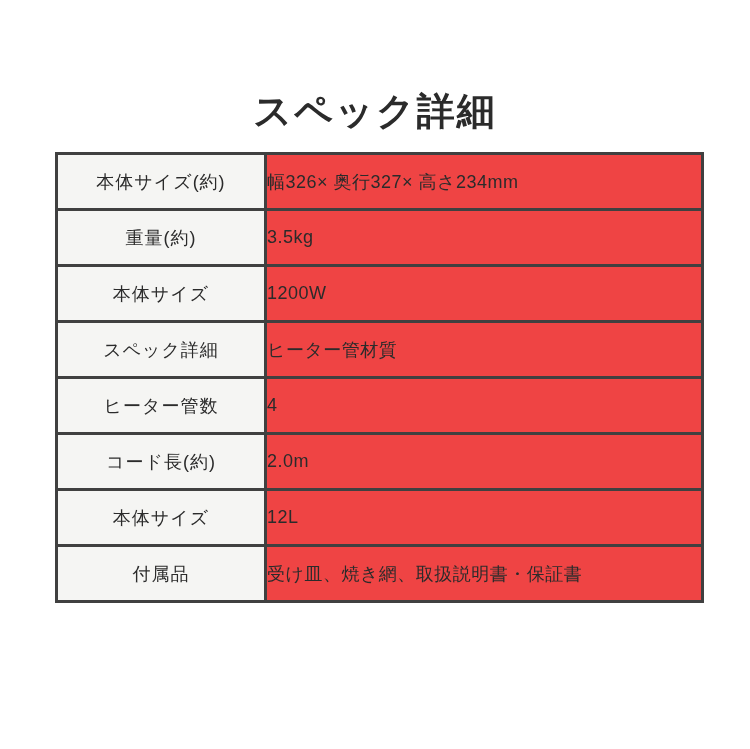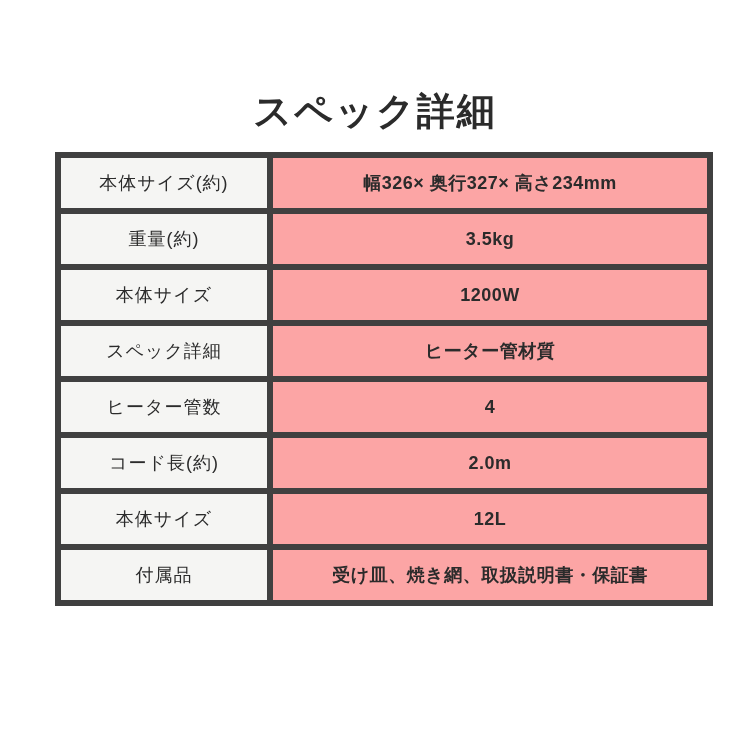--- a/index.html
+++ b/index.html
@@ -39,39 +39,38 @@
   }
   table.spec-table {
     width: 640px;
     border-collapse: collapse;
     table-layout: fixed;
   }
   table.spec-table tr {
     height: 56px;
   }
   table.spec-table td {
-    border: 6px solid #404040;
+    border: 3px solid #404040;
     font-size: 18px;
     color: #2b2b2b;
     padding: 0;
   }
   td.spec-label {
     width: 206px;
     background: #f5f5f3;
     text-align: center;
     letter-spacing: 1px;
     font-weight: normal;
   }
   td.spec-value {
     width: 434px;
-    background: #fca5a5;
-    text-align: center;
+    background: #ef4444;
+    text-align: left;
     padding-left: 24px;
     letter-spacing: 0.5px;
-    font-weight: bold;
   }
 </style>
 </head>
 <body>
 
 <div class="page">
 
   <div class="spec-title">スペック詳細</div>
 
   <div class="spec-table-wrap">

